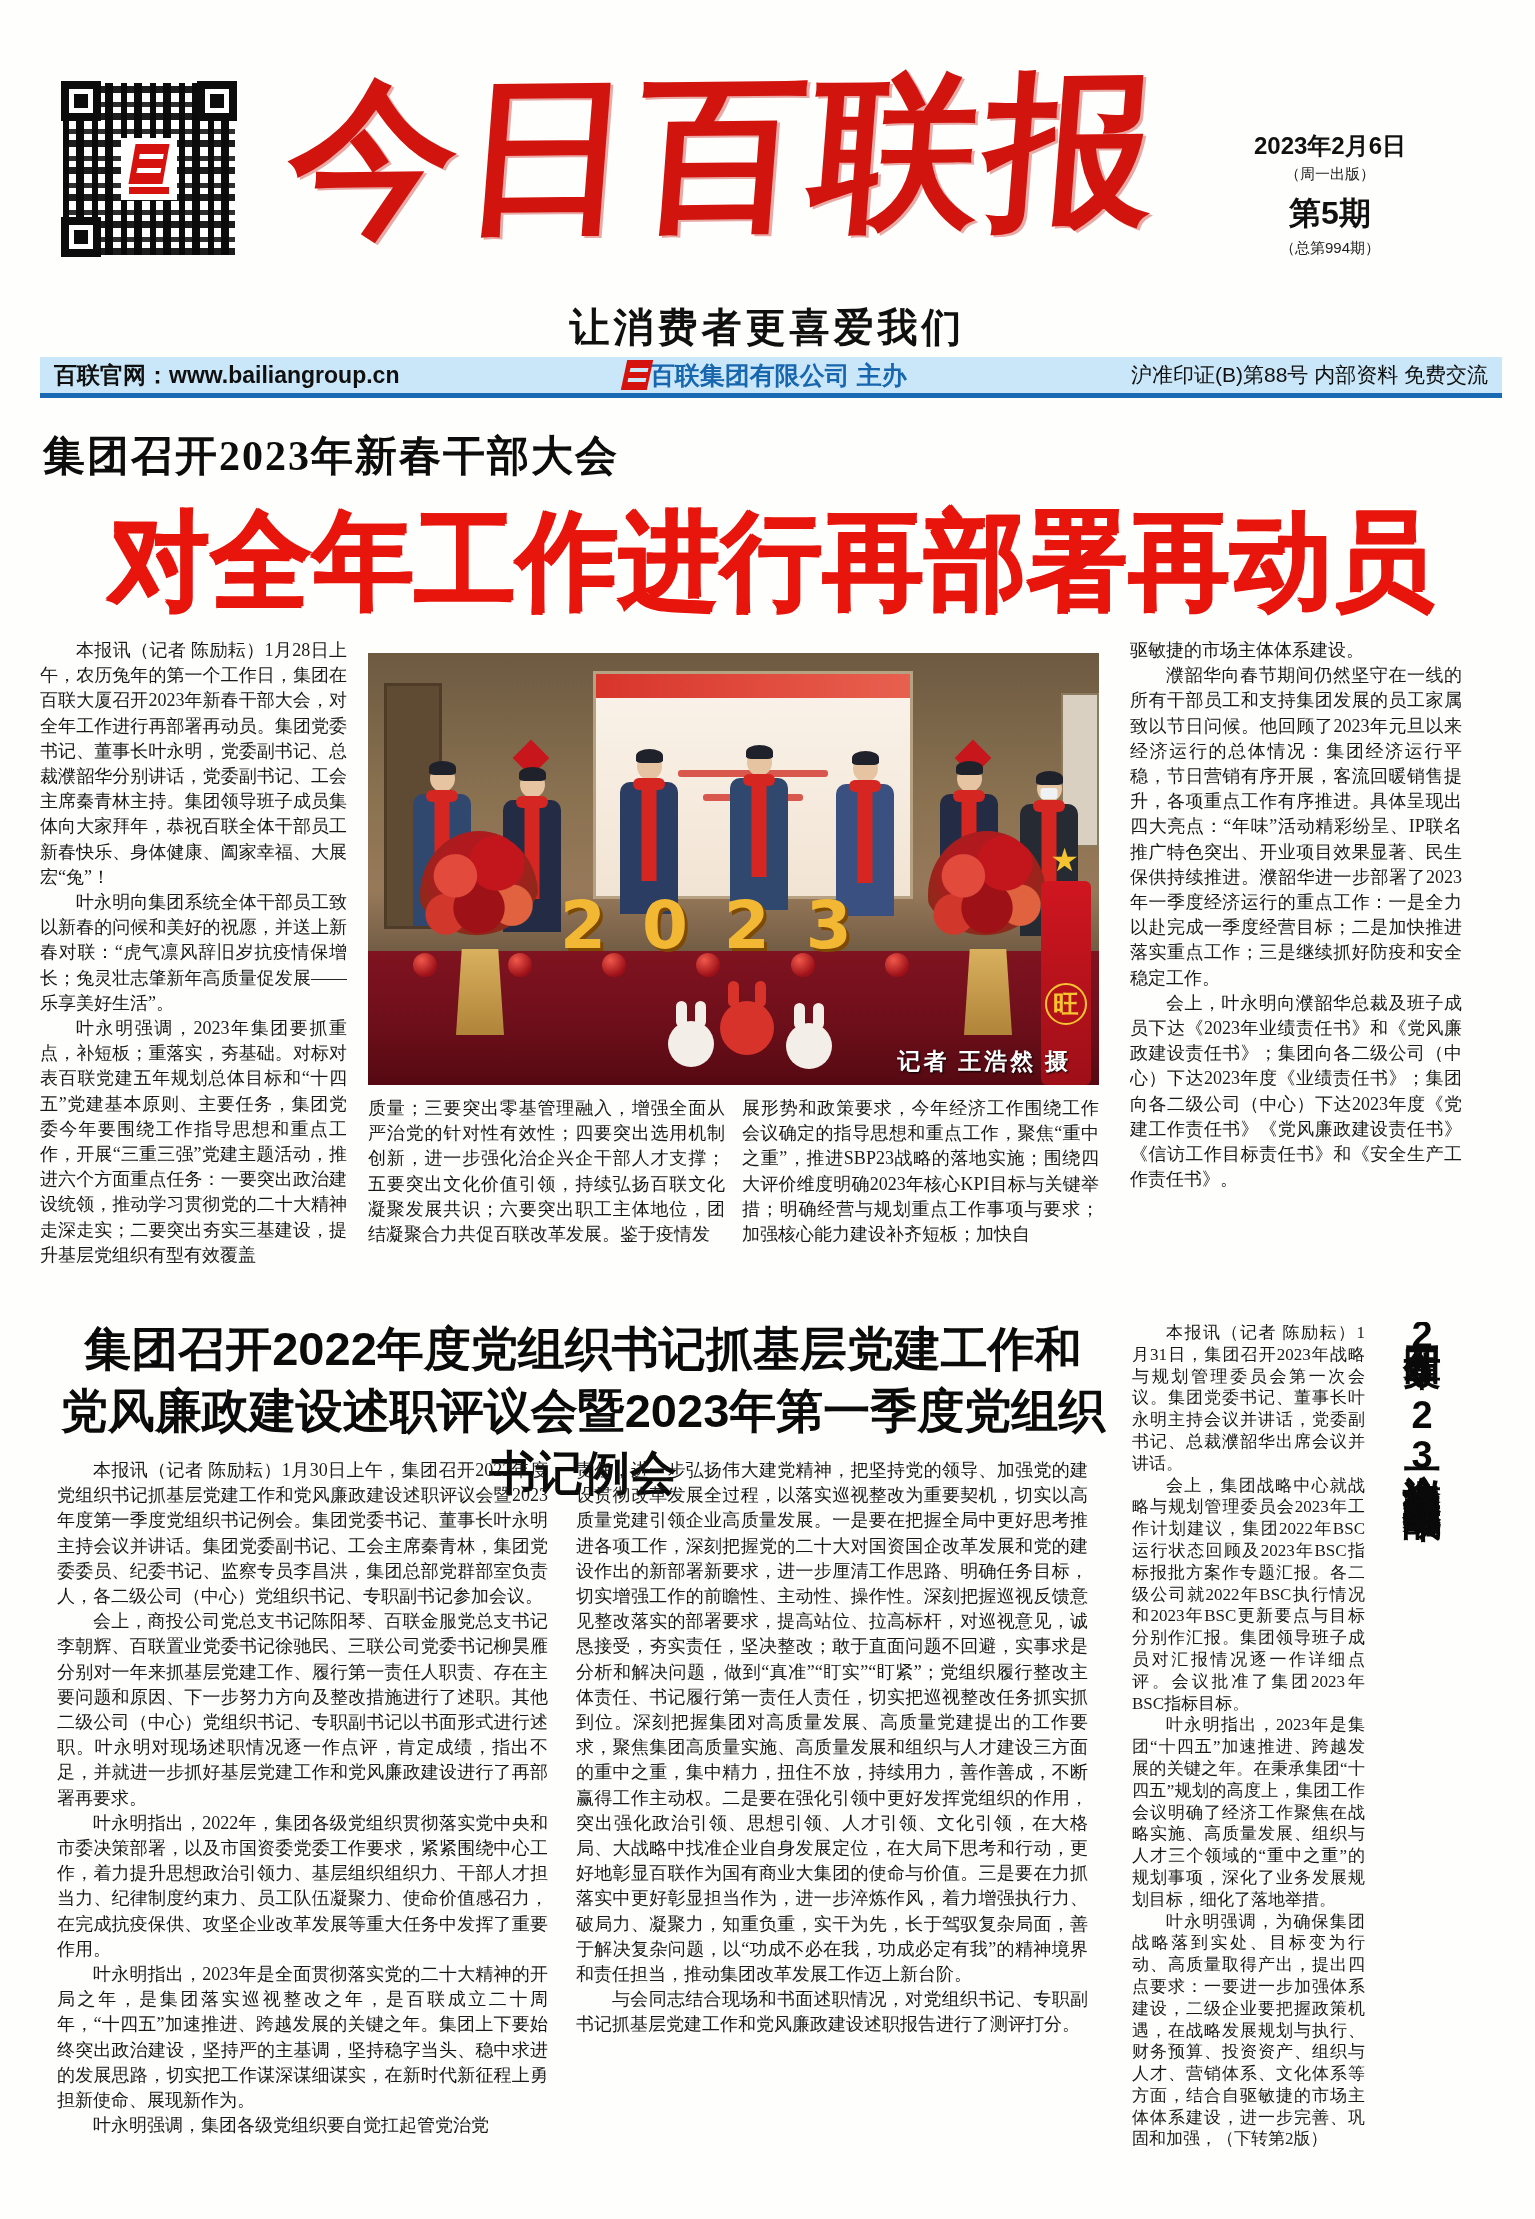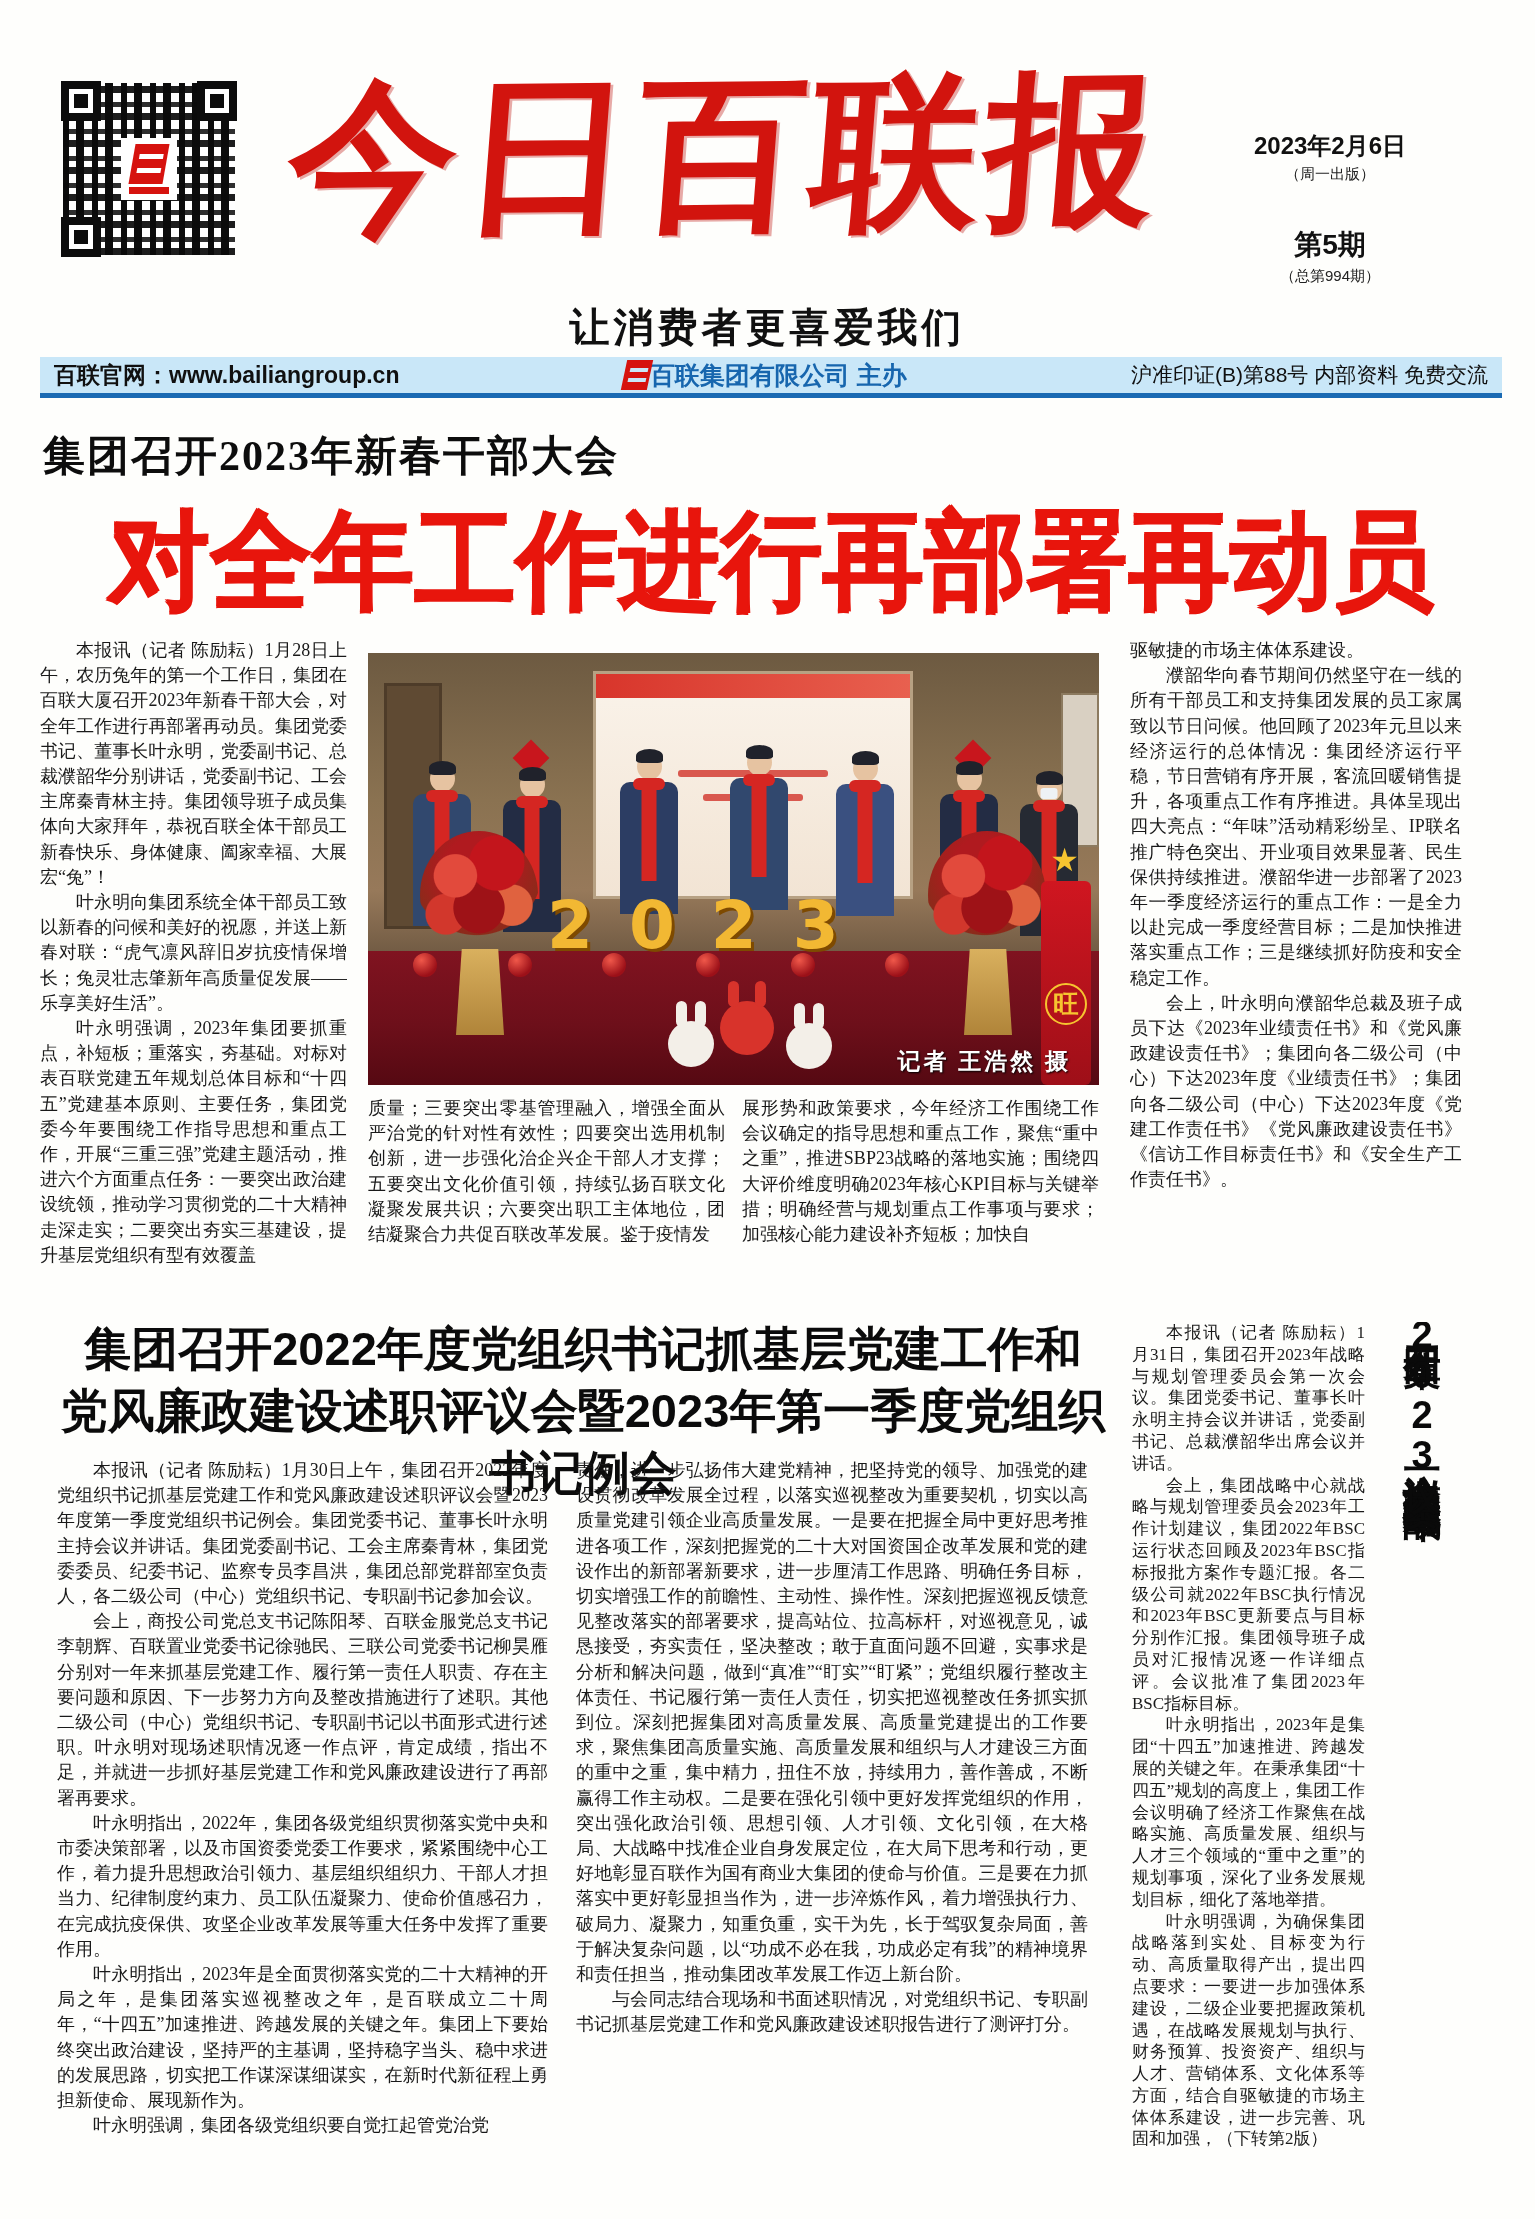--- a/index.html
+++ b/index.html
@@ -22,21 +22,21 @@
   .qr-logo i.s1{top:10px;} .qr-logo i.s2{top:24px;}
   .qr-sub{width:40px;height:7px;background:#d6120e;}
 
   .masthead-title{left:255px;top:48px;width:940px;height:215px;line-height:215px;text-align:center;
       font-size:168px;font-weight:900;color:#d2140e;letter-spacing:6px;white-space:nowrap;
       transform:skewX(-5deg) rotate(-.6deg);text-shadow:3px 2px 0 rgba(190,15,10,.35);}
 
   .issue-block{left:1205px;top:130px;width:250px;text-align:center;font-family:"Liberation Sans","DejaVu Sans",sans-serif;}
   .issue-date{font-size:24px;font-weight:bold;color:#111;}
   .issue-note{font-size:15px;color:#222;margin-top:3px;}
-  .issue-no{font-size:28px;font-weight:bold;color:#111;margin-top:42px;}
+  .issue-no{font-size:32px;font-weight:bold;color:#111;margin-top:8px;}
 
   .slogan{left:0;top:300px;width:1535px;text-align:center;font-family:"Liberation Sans","DejaVu Sans",sans-serif;
           font-size:40px;font-weight:900;color:#101010;letter-spacing:4px;}
 
   
   .info-bar{left:40px;top:357px;width:1462px;height:41px;background:#c9e7f8;border-bottom:5px solid #1a6ab3;
             display:flex;align-items:center;justify-content:space-between;box-sizing:border-box;padding:8px 14px;
             font-family:"Liberation Sans","DejaVu Sans",sans-serif;}
   .info-web{font-size:23px;font-weight:bold;color:#101010;}
   .info-org{display:flex;align-items:center;font-size:25px;font-weight:bold;color:#1766ae;}
@@ -79,21 +79,21 @@
   .person .torso{width:58px;height:132px;background:#2c3d63;border-radius:10px 10px 0 0;margin-top:2px;position:relative;}
   .person .scarf-neck{position:absolute;left:50%;top:-4px;transform:translateX(-50%);width:32px;height:12px;border-radius:6px;background:#d52622;}
   .person .scarf{position:absolute;left:50%;top:4px;transform:translateX(-50%);width:15px;height:95px;background:#d52622;}
   .person .mask{position:absolute;left:50%;bottom:3px;transform:translateX(-50%);width:17px;height:11px;background:#eef2f5;border-radius:3px;}
   .person.v1 .torso{background:#31486e;} .person.v2 .torso{background:#232c44;}
   .person.v3 .torso{background:#3a5080;} .person.v4 .torso{background:#262a33;}
 
   .skirt{position:absolute;left:0;right:0;top:298px;bottom:0;background:linear-gradient(#801320,#6d0f1a 55%,#550912);border-top:7px solid #5009110;}
   .ornaments{position:absolute;left:10px;right:60px;top:300px;height:30px;display:flex;justify-content:space-around;}
   .ornament{width:24px;height:24px;border-radius:50%;background:radial-gradient(circle at 35% 30%,#f0584a,#9c1018 70%);}
-  .sign2023{position:absolute;left:179px;top:234px;font-family:"DejaVu Sans","Liberation Sans",sans-serif;
+  .sign2023{position:absolute;left:192px;top:234px;font-family:"DejaVu Sans","Liberation Sans",sans-serif;
             font-size:66px;font-weight:900;color:#f2b833;letter-spacing:36px;text-shadow:3px 3px 0 #7e4a00;}
   .bouquet{position:absolute;width:118px;height:128px;border-radius:50%;
            background:radial-gradient(circle at 30% 35%,#e24a3c 0 18%,transparent 19%),
                       radial-gradient(circle at 65% 25%,#c3151c 0 22%,transparent 23%),
                       radial-gradient(circle at 50% 60%,#9e1217 0 26%,transparent 27%),
                       radial-gradient(circle at 22% 65%,#d2372c 0 16%,transparent 17%),
                       radial-gradient(circle at 78% 58%,#e0623f 0 17%,transparent 18%),
                       radial-gradient(circle at 48% 30%,#b01a1f 0 30%,#8c2a1a 60%,transparent 61%);}
   .bouquet.b1{left:52px;top:178px;} .bouquet.b2{left:560px;top:178px;}
   .vase{position:absolute;width:48px;height:86px;background:linear-gradient(#d9b05e,#b08439);

